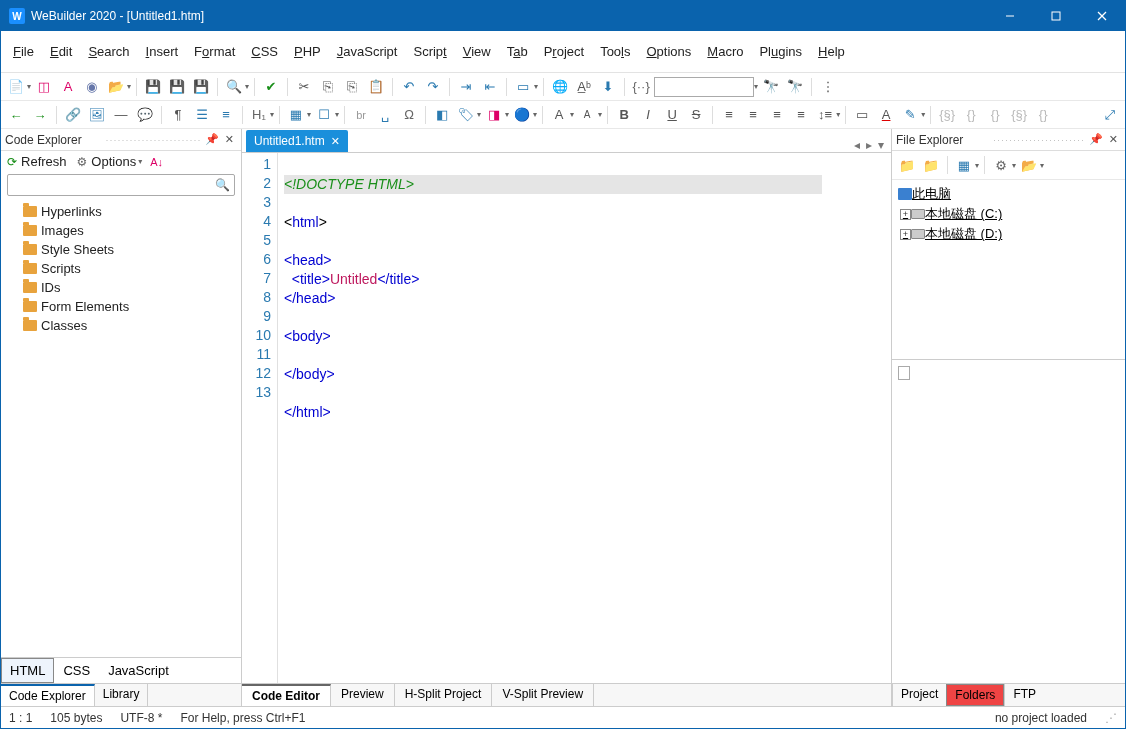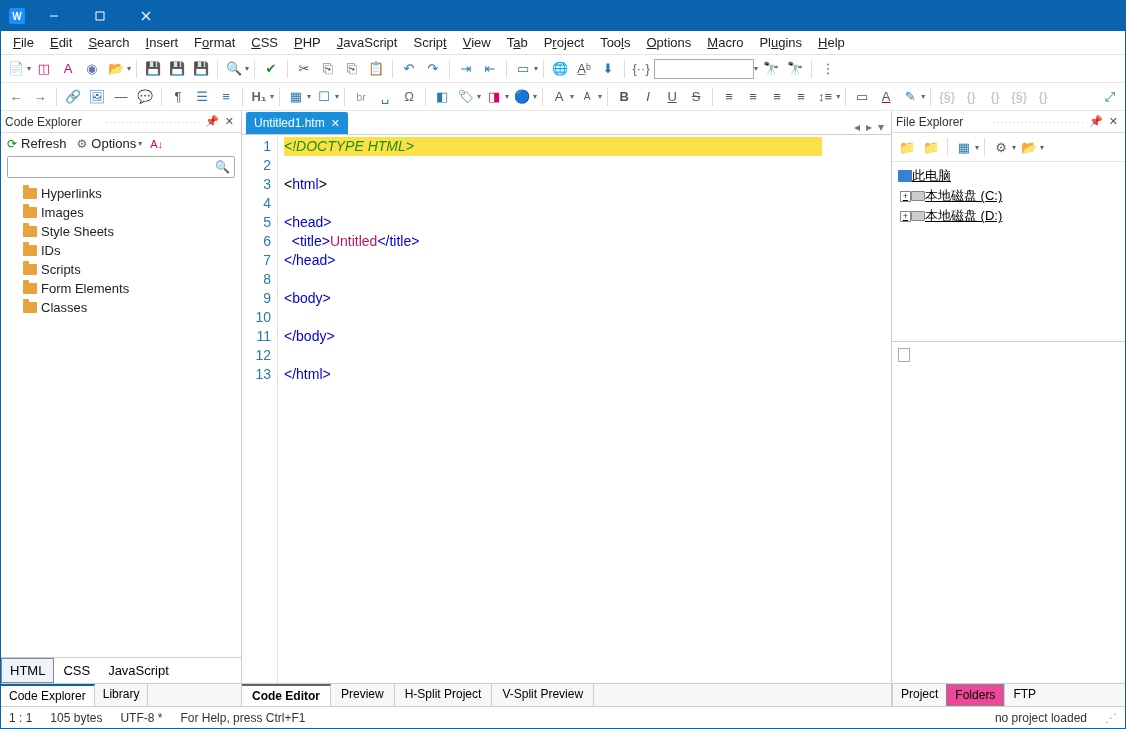--- a/index.html
+++ b/index.html
@@ -2,21 +2,21 @@
 <html><head>
 <meta charset="utf-8">
 <style>
 * { box-sizing: border-box; margin: 0; padding: 0; font-family: "Segoe UI", Tahoma, sans-serif; }
 body { width: 1126px; height: 729px; background: #fff; display: flex; flex-direction: column; font-size: 12px; overflow: hidden; border: 1px solid #0a63ad; }
 .titlebar { background: #0a63ad; color: #fff; height: 30px; display: flex; align-items: center; padding: 0 0 0 8px; font-size: 12px; }
 .titlebar .app-icon { width: 16px; height: 16px; background: #1a8fff; margin-right: 6px; border-radius: 2px; display:flex;align-items:center;justify-content:center;font-weight:bold;font-size:10px; }
 .titlebar .title { flex: 1; }
 .winbtns { display: flex; }
 .winbtn { width: 46px; height: 30px; display: flex; align-items: center; justify-content: center; color: #fff; font-size: 12px; }
-.menubar { background: #fff; height: 24px; display: flex; align-items: center; padding: 0 4px; border-bottom: 1px solid #e3e3e3; }
+.menubar { background: #fff; height: 42px; display: flex; align-items: center; padding: 0 4px; border-bottom: 1px solid #e3e3e3; }
 .menubar span { padding: 3px 8px; font-size: 13px; color: #222; }
 .menubar span u { text-decoration: underline; }
 .toolbar { background: #fff; display: flex; align-items: center; padding: 2px 4px; gap: 2px; border-bottom: 1px solid #e8e8e8; min-height: 28px; flex-wrap: nowrap; }
 .tbtn { width: 22px; height: 22px; display: flex; align-items: center; justify-content: center; border: 1px solid transparent; border-radius: 2px; font-size: 13px; color: #555; }
 .tsep { width: 1px; height: 18px; background: #ddd; margin: 0 3px; }
 .tdrop { font-size: 8px; color: #666; margin-left: -2px; }
 .tinput { width: 100px; height: 20px; border: 1px solid #aaa; font-size: 11px; padding: 0 2px; }
 .main { flex: 1; display: flex; overflow: hidden; }
 .panel-left { width: 241px; display: flex; flex-direction: column; border-right: 1px solid #ccc; }
 .panel-header { background: #fff; height: 22px; display: flex; align-items: center; padding: 0 4px; font-size: 12px; color: #333; border-bottom: 1px solid #ddd; }
@@ -39,49 +39,50 @@
 .ce-btab.active { background: #fff; border-top: 2px solid #0a63ad; }
 .center { flex: 1; display: flex; flex-direction: column; }
 .file-tabs { height: 24px; background: #fff; display: flex; align-items: flex-end; border-bottom: 1px solid #ccc; padding: 0 4px; }
 .file-tab { background: #1a8fdb; color: #fff; padding: 4px 8px; font-size: 12px; border-radius: 2px 2px 0 0; display: flex; align-items: center; gap: 6px; }
 .file-tab .x { font-size: 11px; }
 .file-tabs .spacer { flex: 1; }
 .file-tabs .nav { font-size: 12px; color: #777; padding: 0 3px; }
 .editor { flex: 1; display: flex; font-family: Consolas, monospace; font-size: 14px; background: #fff; overflow: hidden; }
 .gutter { width: 36px; background: #fff; color: #2a7ab0; text-align: right; padding: 2px 6px 0 0; border-right: 1px solid #e0e0e0; line-height: 19px; }
 .code { flex: 1; padding: 2px 0 0 6px; line-height: 19px; white-space: pre; }
-.code .hl { background: #fde047; display: inline-block; }
+.code .hl { background: #e5e5e5; display: inline-block; margin-top: 20px; }
 .c-doctype { color: #1a8f1a; font-style: italic; }
 .c-tag { color: #0000d0; }
 .c-text { color: #be185d; }
 .editor-tabs { display: flex; border-top: 1px solid #ccc; background: #f7f7f7; }
 .etab { padding: 3px 10px; font-size: 12px; border-right: 1px solid #ccc; background: #f7f7f7; text-align: center; }
 .etab.active { background: #fff; font-weight: bold; border-top: 2px solid #666; }
 .panel-right { width: 234px; display: flex; flex-direction: column; border-left: 1px solid #ccc; }
 .fe-toolbar { display: flex; align-items: center; padding: 3px 4px; gap: 2px; border-bottom: 1px solid #e8e8e8; }
 .fe-tree { flex: 0 0 auto; padding: 4px; border-bottom: 1px solid #ccc; height: 180px; }
 .fe-node { display: flex; align-items: center; font-size: 13px; padding: 1px 2px; text-decoration: underline; }
 .fe-node.root { }
 .fe-exp { width: 11px; height: 11px; border: 1px solid #888; font-size: 9px; line-height: 9px; text-align: center; color: #333; }
 .fe-preview { flex: 1; padding: 6px; }
 .right-tabs { display: flex; border-top: 1px solid #ccc; background: #f7f7f7; justify-content: flex-start; }
 .rtab { padding: 3px 8px; font-size: 12px; border-left: 1px solid #ccc; }
-.rtab.active { background: #ec4899; border: 1px solid #888; text-align: center; }
+.rtab.active { background: #ef4444; border: 1px solid #888; text-align: center; }
 .statusbar { height: 22px; border-top: 1px solid #ccc; display: flex; align-items: center; font-size: 12px; color: #333; padding: 0 8px; gap: 18px; background: #fff; }
 .statusbar .sfill { flex: 1; }
 .pc-icon { width:14px;height:12px;background:#3a80d0;border-radius:1px;position:relative; }
 .disk-icon { width:14px;height:10px;background:#ccc;border:1px solid #888;border-radius:1px; }
 .file-icon-sm { width:12px;height:14px;border:1px solid #aaa;background:#fff; }
 svg { display: block; }
 </style>
 </head>
 <body>
 
 <div class="titlebar">
   <div class="app-icon">W</div>
+  <div class="title">WeBuilder 2020 - [Untitled1.htm]</div>
   <div class="winbtns">
     <div class="winbtn">
         <svg width="10" height="10">
           <line x1="1" y1="5" x2="9" y2="5" stroke="#fff" stroke-width="1"></line>
         </svg>
       </div>
     <div class="winbtn">
         <svg width="10" height="10">
           <rect x="1" y="1" width="8" height="8" fill="none" stroke="#fff" stroke-width="1"></rect>
         </svg>
@@ -166,21 +167,21 @@
   <div class="tsep"></div>
   <div class="tbtn" style="color:#666;">🔗</div>
   <div class="tbtn" style="color:#2a7ab0;">🖼</div>
   <div class="tbtn">—</div>
   <div class="tbtn" style="color:#2a7ab0;">💬</div>
   <div class="tsep"></div>
   <div class="tbtn">¶</div>
   <div class="tbtn" style="color:#2a7ab0;">☰</div>
   <div class="tbtn" style="color:#2a7ab0;">≡</div>
   <div class="tsep"></div>
-  <div class="tbtn" style="color:#666;font-weight:bold;">H₁</div>
+  <div class="tbtn" style="color:#666;font-weight:normal;">H₁</div>
     <span class="tdrop">▾</span>
   <div class="tsep"></div>
   <div class="tbtn" style="color:#2a7ab0;">▦</div>
     <span class="tdrop">▾</span>
   <div class="tbtn" style="color:#2a7ab0;">☐</div>
     <span class="tdrop">▾</span>
   <div class="tsep"></div>
   <div class="tbtn" style="color:#999;font-size:11px;">br</div>
   <div class="tbtn" style="color:#2a7ab0;">␣</div>
   <div class="tbtn" style="color:#666;">Ω</div>
@@ -253,25 +254,25 @@
       <div class="ce-item">
           <span class="folder-icon"></span>
           <span>Images</span>
         </div>
       <div class="ce-item">
           <span class="folder-icon"></span>
           <span>Style Sheets</span>
         </div>
       <div class="ce-item">
           <span class="folder-icon"></span>
+          <span>Scripts</span>
+        </div>
+      <div class="ce-item">
+          <span class="folder-icon"></span>
           <span>IDs</span>
-        </div>
-      <div class="ce-item">
-          <span class="folder-icon"></span>
-          <span>Scripts</span>
         </div>
       <div class="ce-item">
           <span class="folder-icon"></span>
           <span>Form Elements</span>
         </div>
       <div class="ce-item">
           <span class="folder-icon"></span>
           <span>Classes</span>
         </div>
     </div>

